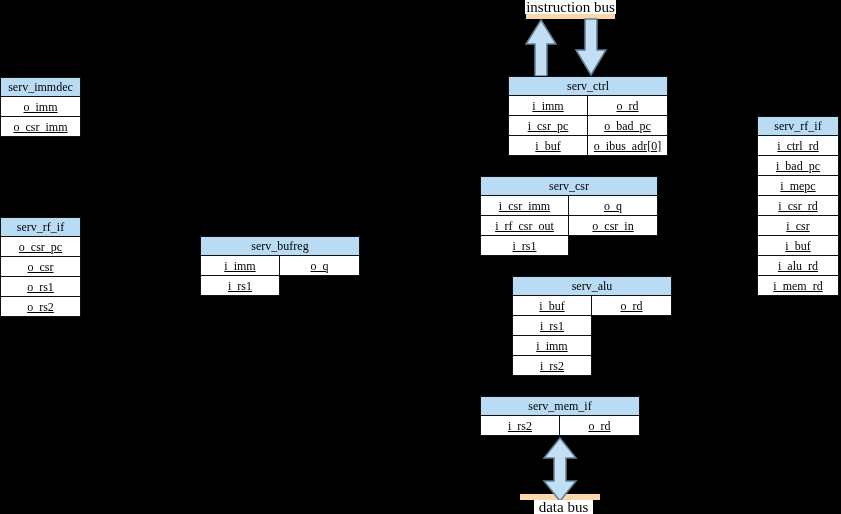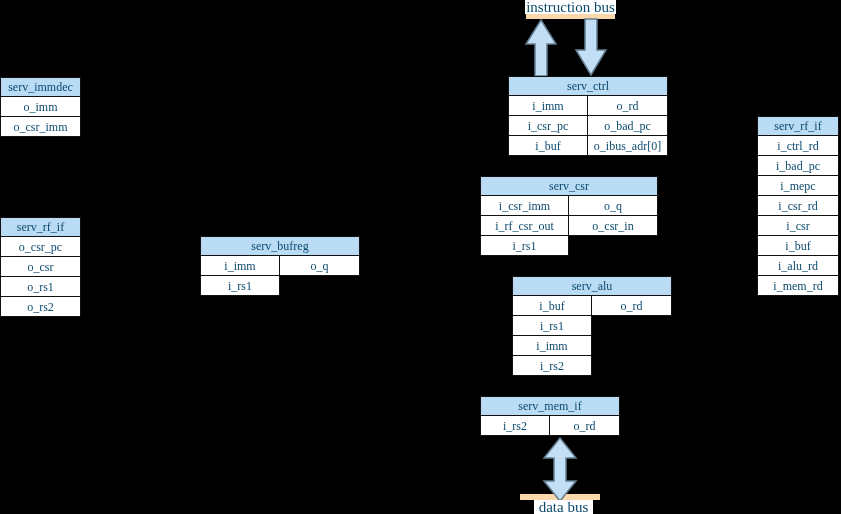--- a/index.html
+++ b/index.html
@@ -3,41 +3,42 @@
 <meta charset="utf-8">
 <style>
   html, body { margin: 0; padding: 0; background: #000; }
   .canvas {
     position: relative;
     width: 841px;
     height: 514px;
     background: var(--bg, #000);
     overflow: hidden;
     font-family: "Liberation Serif", "DejaVu Serif", serif;
-    color: #0c4a6e;
+    color: #000000;
   }
   .module { position: absolute; font-size: 12px; }
   .hdr {
     box-sizing: border-box;
     height: 20px;
     background: var(--header-fill, #b9dbf4);
     border: 1px solid var(--cell-border, #111);
     display: flex; align-items: center; justify-content: center;
     line-height: 18px;
   }
   .prow { display: flex; height: 20px; }
   .cell {
     box-sizing: border-box;
     background: var(--cell-fill, #fff);
     border: 1px solid var(--cell-border, #111);
     border-top: none;
     display: flex; align-items: center; justify-content: center;
     white-space: nowrap;
     overflow: visible;
     line-height: 18px;
+    text-decoration: underline;
   }
   .full { width: 100%; }
   .half { width: 50%; }
   .half + .half { border-left: none; }
   .overlay { position: absolute; left: 0; top: 0; pointer-events: none; }
   .overlay .arrow {
     fill: var(--arrow-fill, #c3dff6);
     stroke: var(--arrow-stroke, #647d90);
     stroke-width: 1.5;
     stroke-linejoin: miter;
@@ -145,21 +146,21 @@
       <div class="cell half">i_rs1</div>
     </div>
     <div class="prow">
       <div class="cell half">i_imm</div>
     </div>
     <div class="prow">
       <div class="cell half">i_rs2</div>
     </div>
   </div>
 
-  <div class="module" style="left:480px; top:396px; width:140px;">
+  <div class="module" style="left:480px; top:396px; width:160px;">
     <div class="hdr">serv_mem_if</div>
     <div class="prow">
       <div class="cell half">i_rs2</div>
       <div class="cell half">o_rd</div>
     </div>
   </div>
 
   <div class="module" style="left:757px; top:116px; width:82px;">
     <div class="hdr">serv_rf_if</div>
     <div class="prow">

